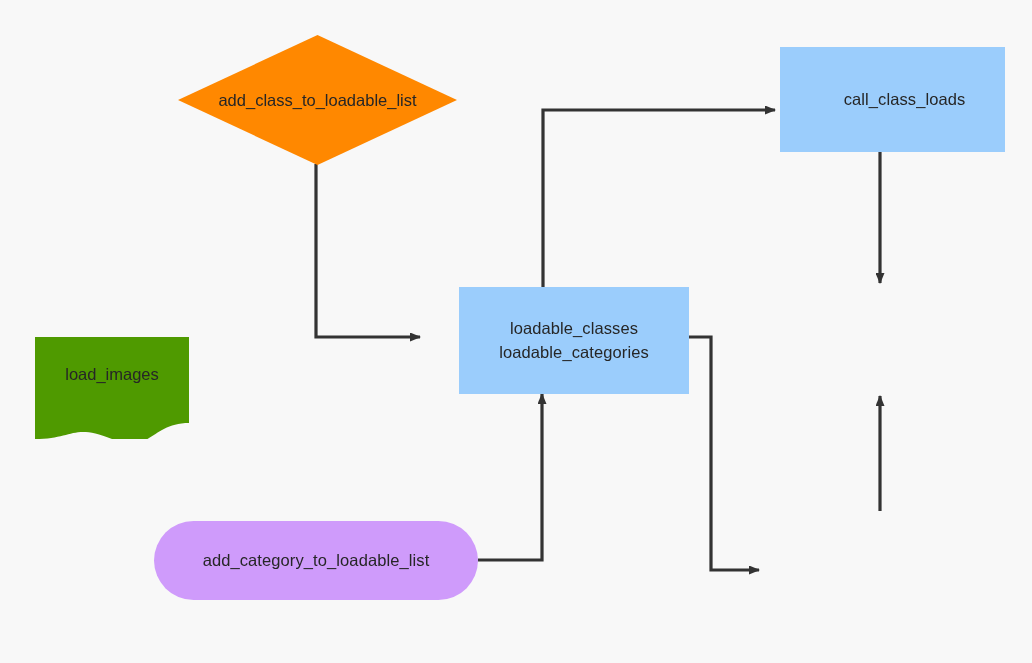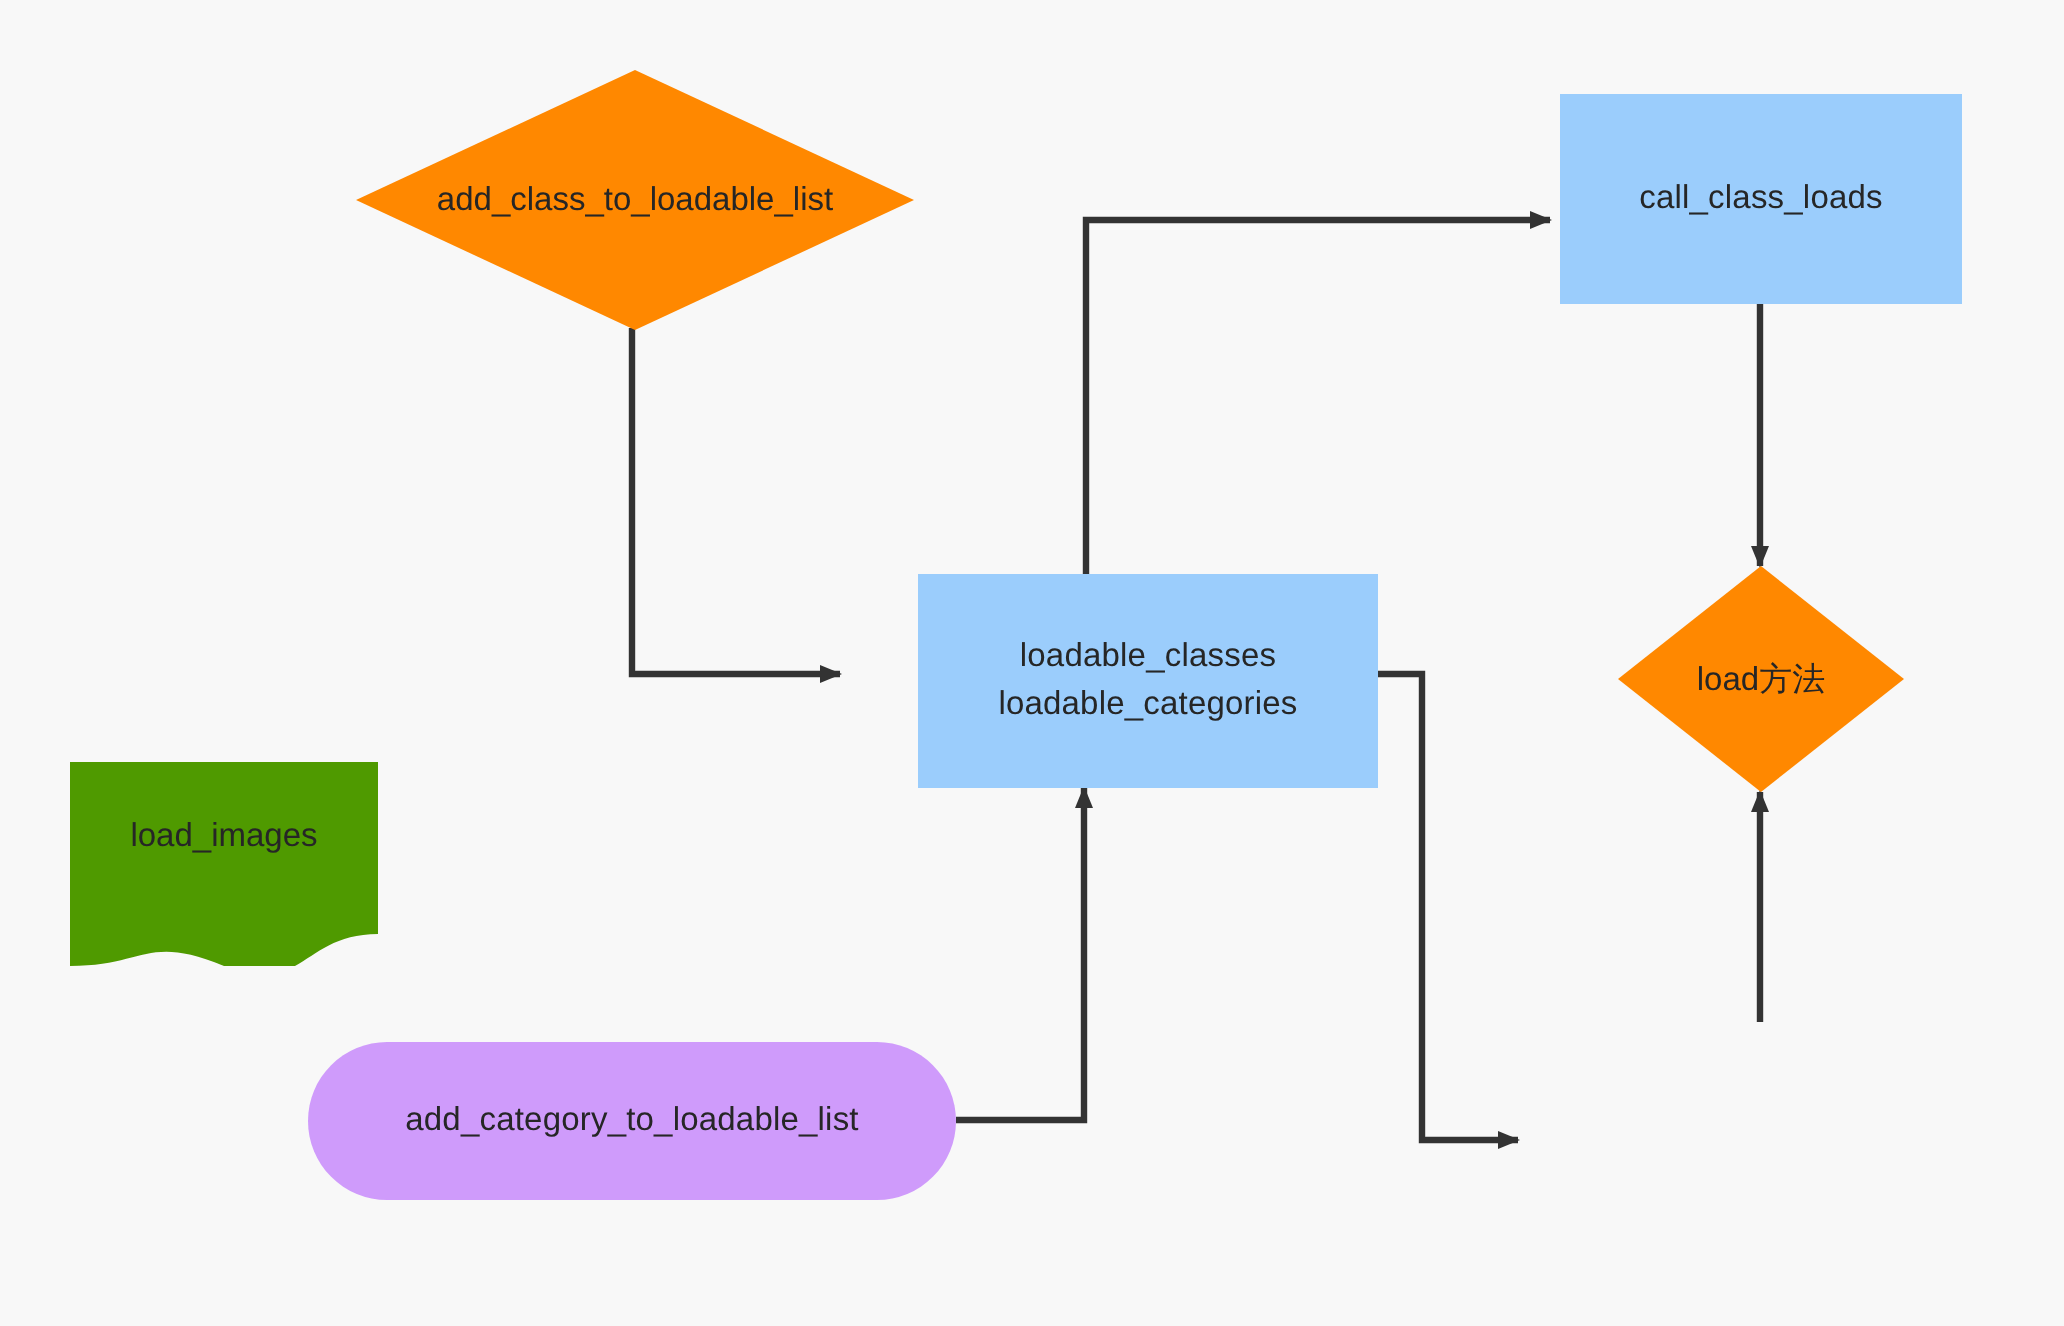--- a/index.html
+++ b/index.html
@@ -119,41 +119,35 @@
     <path d="M880,511 L880,396" fill="none" stroke="#333333" stroke-width="3.2" marker-end="url(#arrow)"></path>
   </svg>
 
   <div class="diamond-wrap" style="left:178px; top:35px; width:279px; height:130px;">
     <svg class="diamond-shape" viewBox="0 0 279 130" preserveAspectRatio="none">
       <polygon points="139.5,0 279,65 139.5,130 0,65" fill="#ff8800"></polygon>
     </svg>
     <div class="diamond-label">add_class_to_loadable_list</div>
   </div>
 
-  <div class="doc-wrap" style="left:35px; top:337px; width:154px; height:102px;margin-top:44px;">
+  <div class="doc-wrap" style="left:35px; top:337px; width:154px; height:102px;">
     <svg class="doc-shape" viewBox="0 0 154 102" preserveAspectRatio="none">
       <path d="M0,0 L154,0 L154,86 C116,86 116,118 77,102 C38,86 38,102 0,102 Z" fill="#4f9a00"></path>
     </svg>
     <div class="doc-label">load_images</div>
   </div>
 
   <div class="node rect" style="left:427px; top:287px; width:230px; height:107px;margin-left:32px;">
     <span>loadable_classes
 loadable_categories</span>
   </div>
 
-  <div class="node rect" style="left:780px; top:47px; width:201px; height:105px;">
+  <div class="node rect" style="left:780px; top:47px; width:201px; height:105px;padding-left:24px;">
     <span>call_class_loads</span>
   </div>
 
-  <div class="diamond-wrap" style="left:809px; top:283px; width:143px; height:113px;">
-    <svg class="diamond-shape" viewBox="0 0 143 113" preserveAspectRatio="none">
-      <polygon points="71.5,0 143,56.5 71.5,113 0,56.5" fill="#ff8800"></polygon>
-    </svg>
-    <div class="diamond-label">load方法</div>
-  </div>
 
   <div class="node stadium" style="left:154px; top:521px; width:324px; height:79px;">
     <span>add_category_to_loadable_list</span>
   </div>
 
 
 </div>
 
 </body></html>

